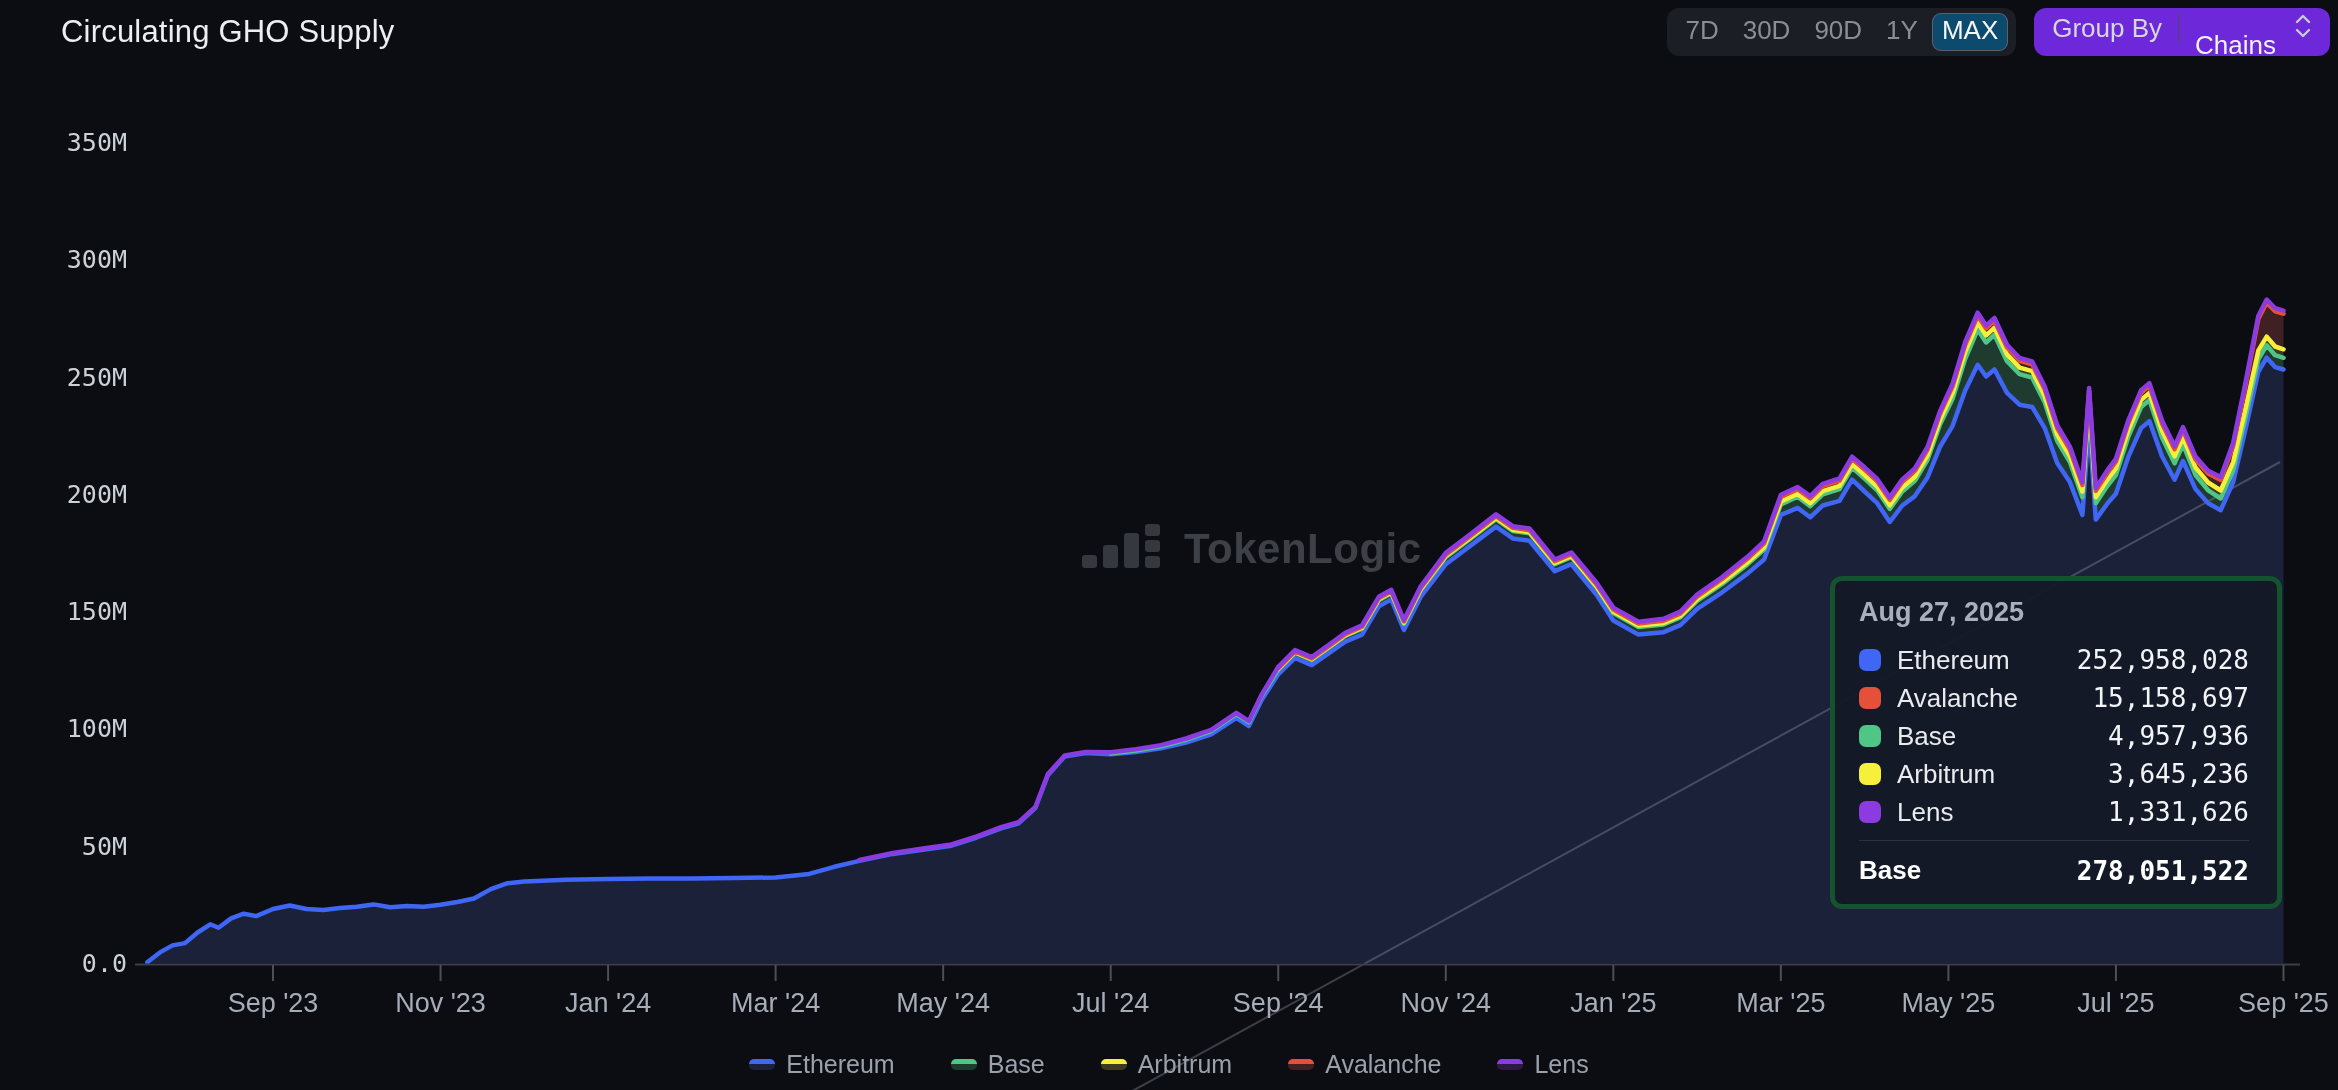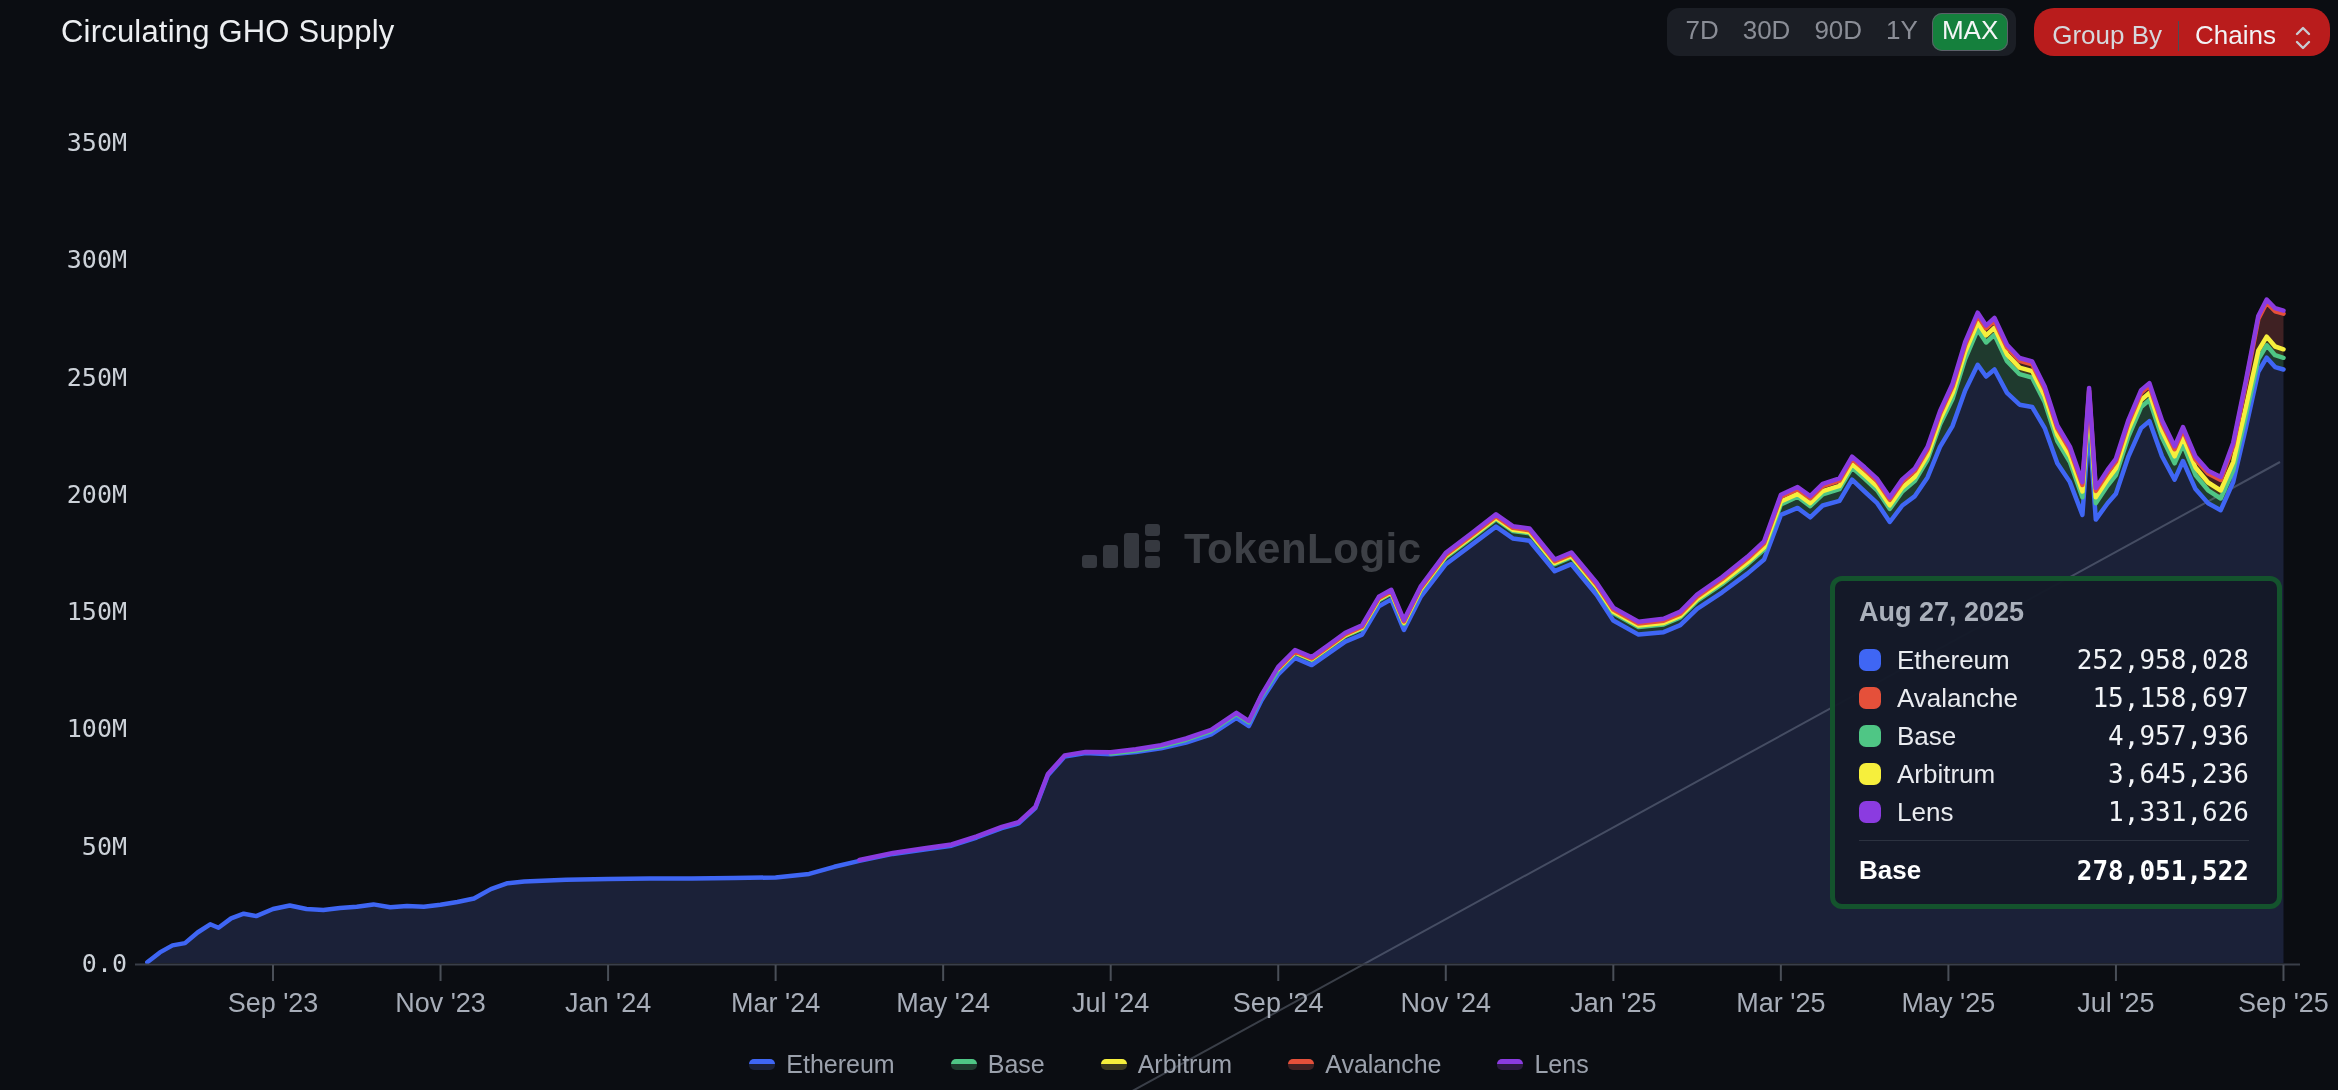--- a/index.html
+++ b/index.html
@@ -19,25 +19,25 @@
   .controls{position:absolute;right:8px;top:8px;display:flex;gap:18px;align-items:center;}
   .range-group{
     display:flex;gap:4px;
     background:#1b1e25;border-radius:12px;padding:5px 8px;height:38px;
   }
   .range-btn{
     color:#8a8d96;font-size:26px;padding:3px 10px;border-radius:9px;
     cursor:pointer;line-height:1.1;
   }
   .range-btn.active{
-    background:#15803d;color:#f5f6f7;box-shadow:0 0 0 1px #5c6069 inset;border-radius:10px;
+    background:#0c4a6e;color:#f5f6f7;box-shadow:0 0 0 1px #5c6069 inset;
   }
   .groupby{
-    display:flex;align-items:flex-end;gap:16px;
-    background:#b91c1c;border-radius:20px;padding:5px 18px;height:38px;
+    display:flex;align-items:flex-start;gap:16px;
+    background:#6d28d9;border-radius:12px;padding:5px 18px;height:38px;
   }
   .groupby-label{color:#d6d8dc;font-size:26px;}
   .groupby-divider{width:1px;height:30px;background:#4a4d55;}
   .groupby-value{color:#f2f3f5;font-size:26px;margin-top:17px;}
   .sort-chevrons{display:flex;flex-direction:column;gap:2px;margin-left:2px;}
 
   
   .watermark{
     position:absolute;left:1082px;top:524px;display:flex;align-items:flex-end;gap:24px;
     pointer-events:none;

